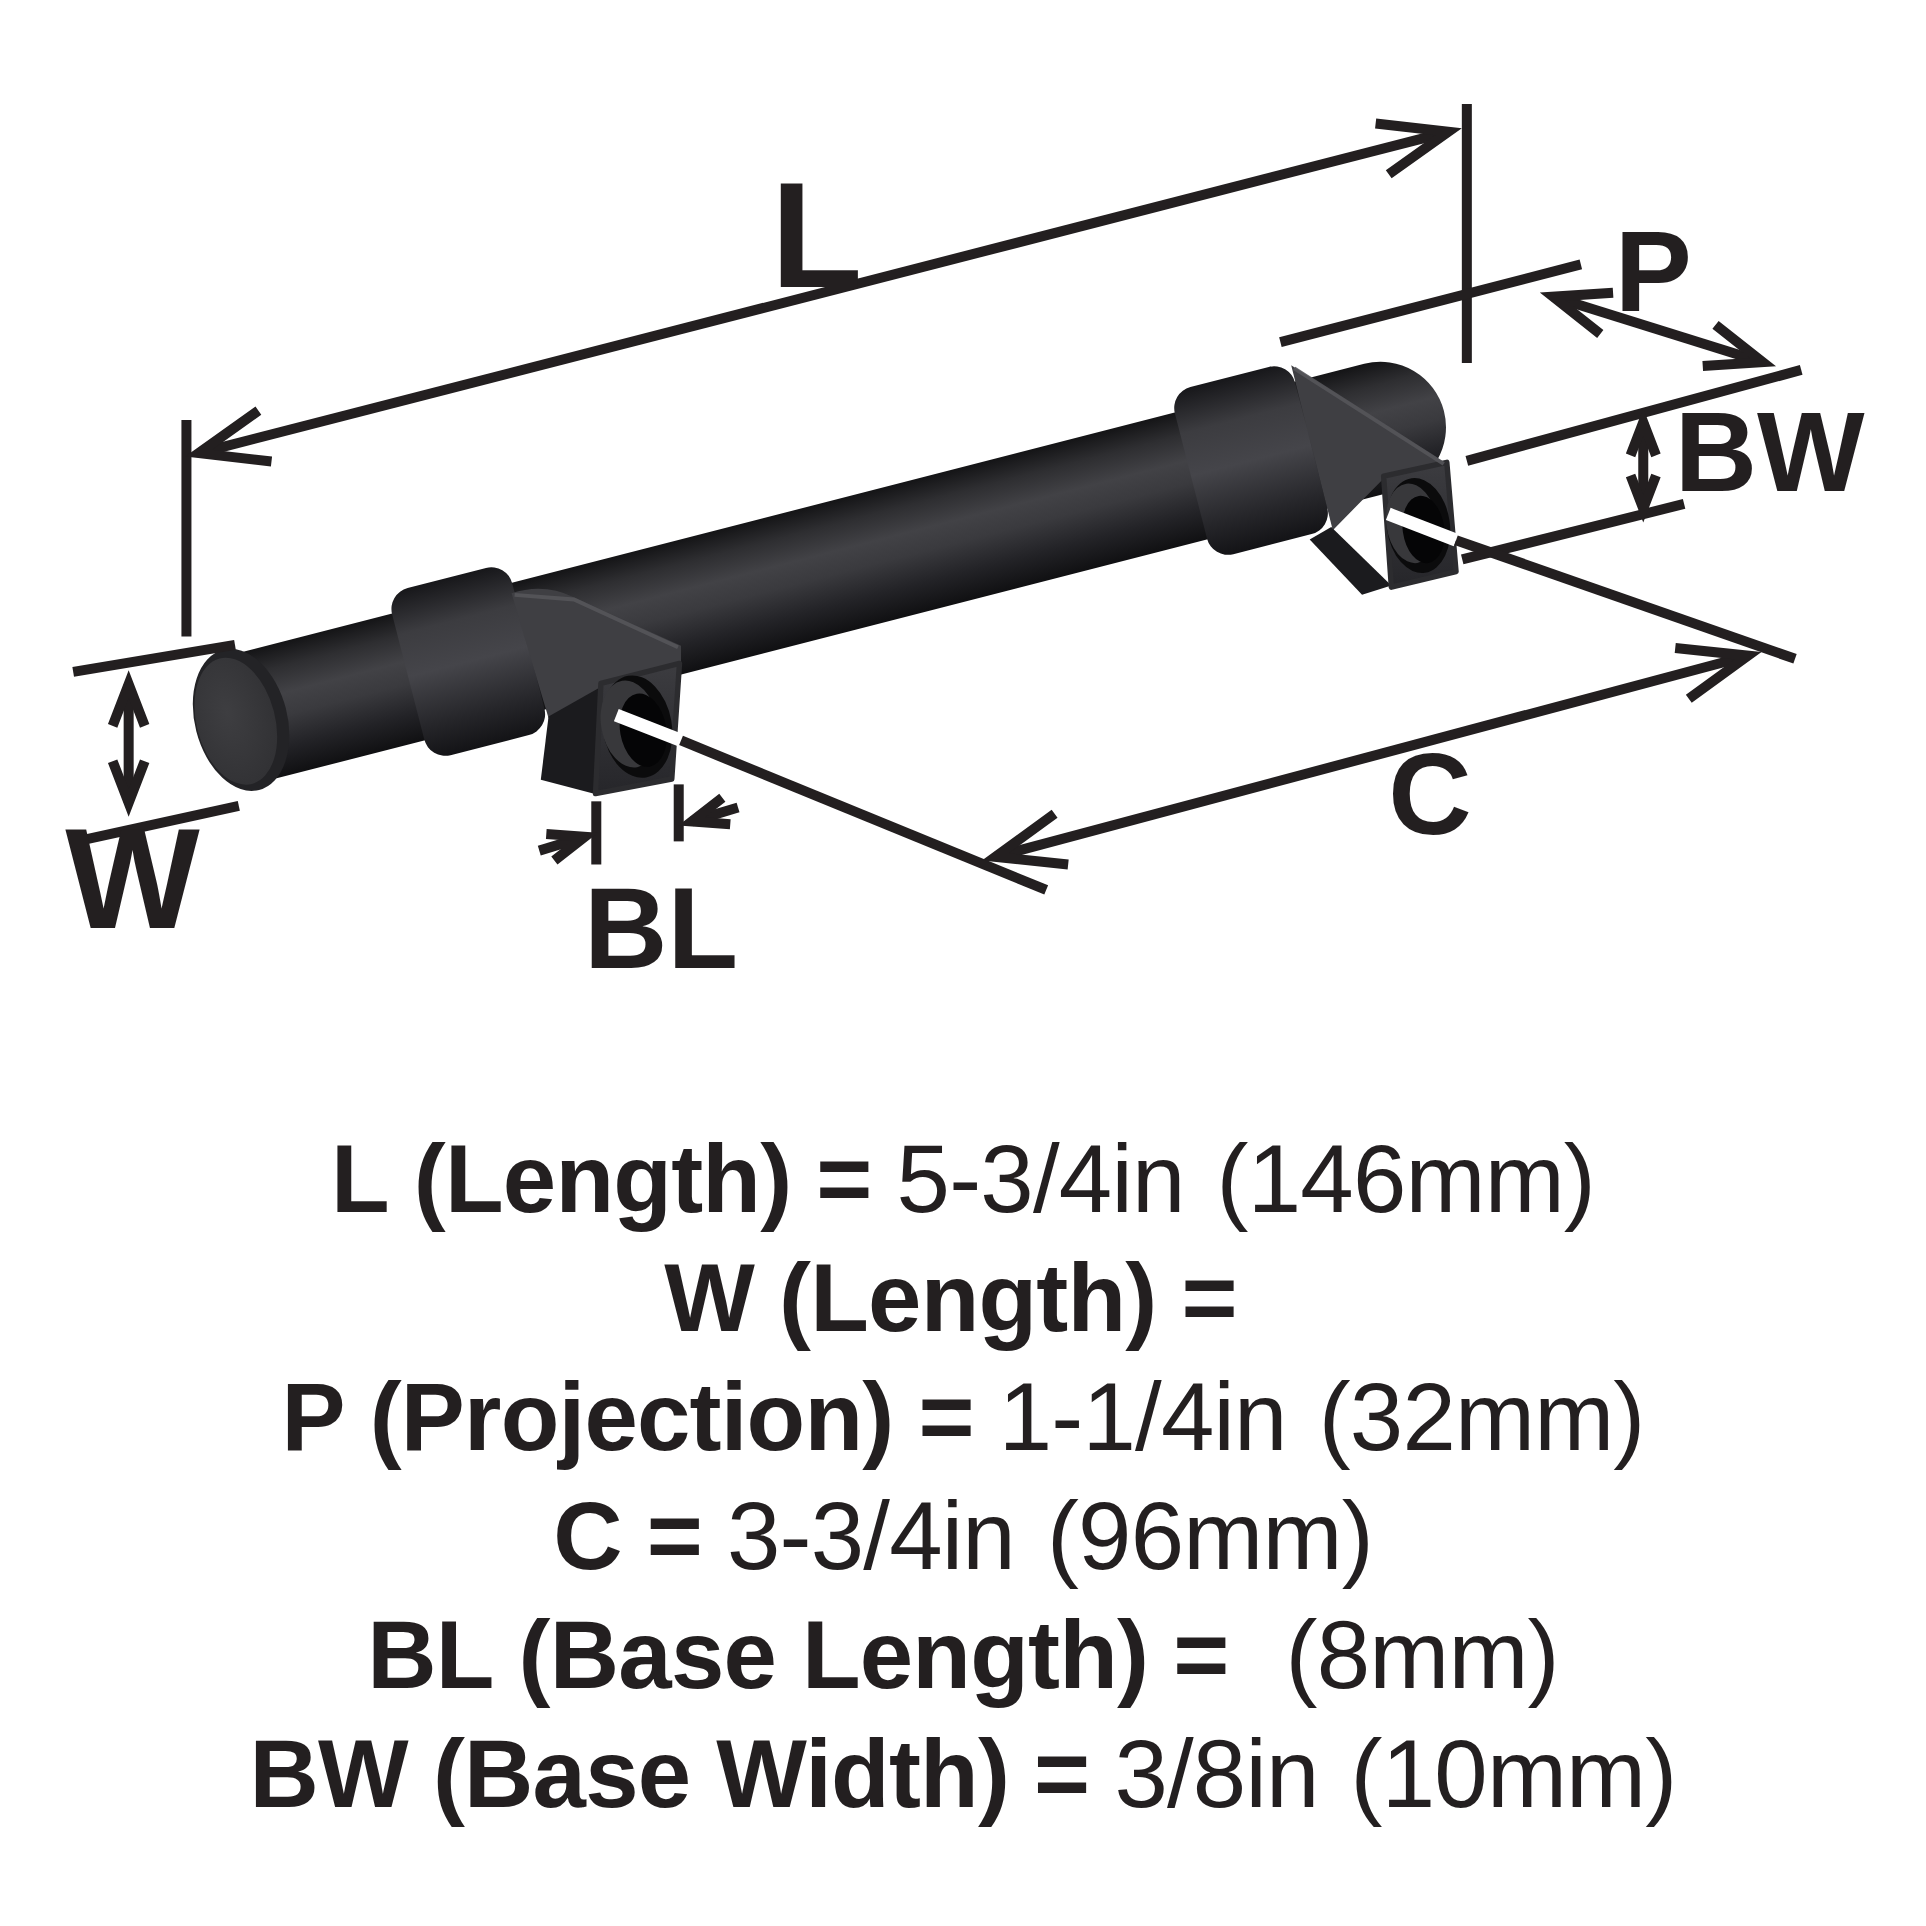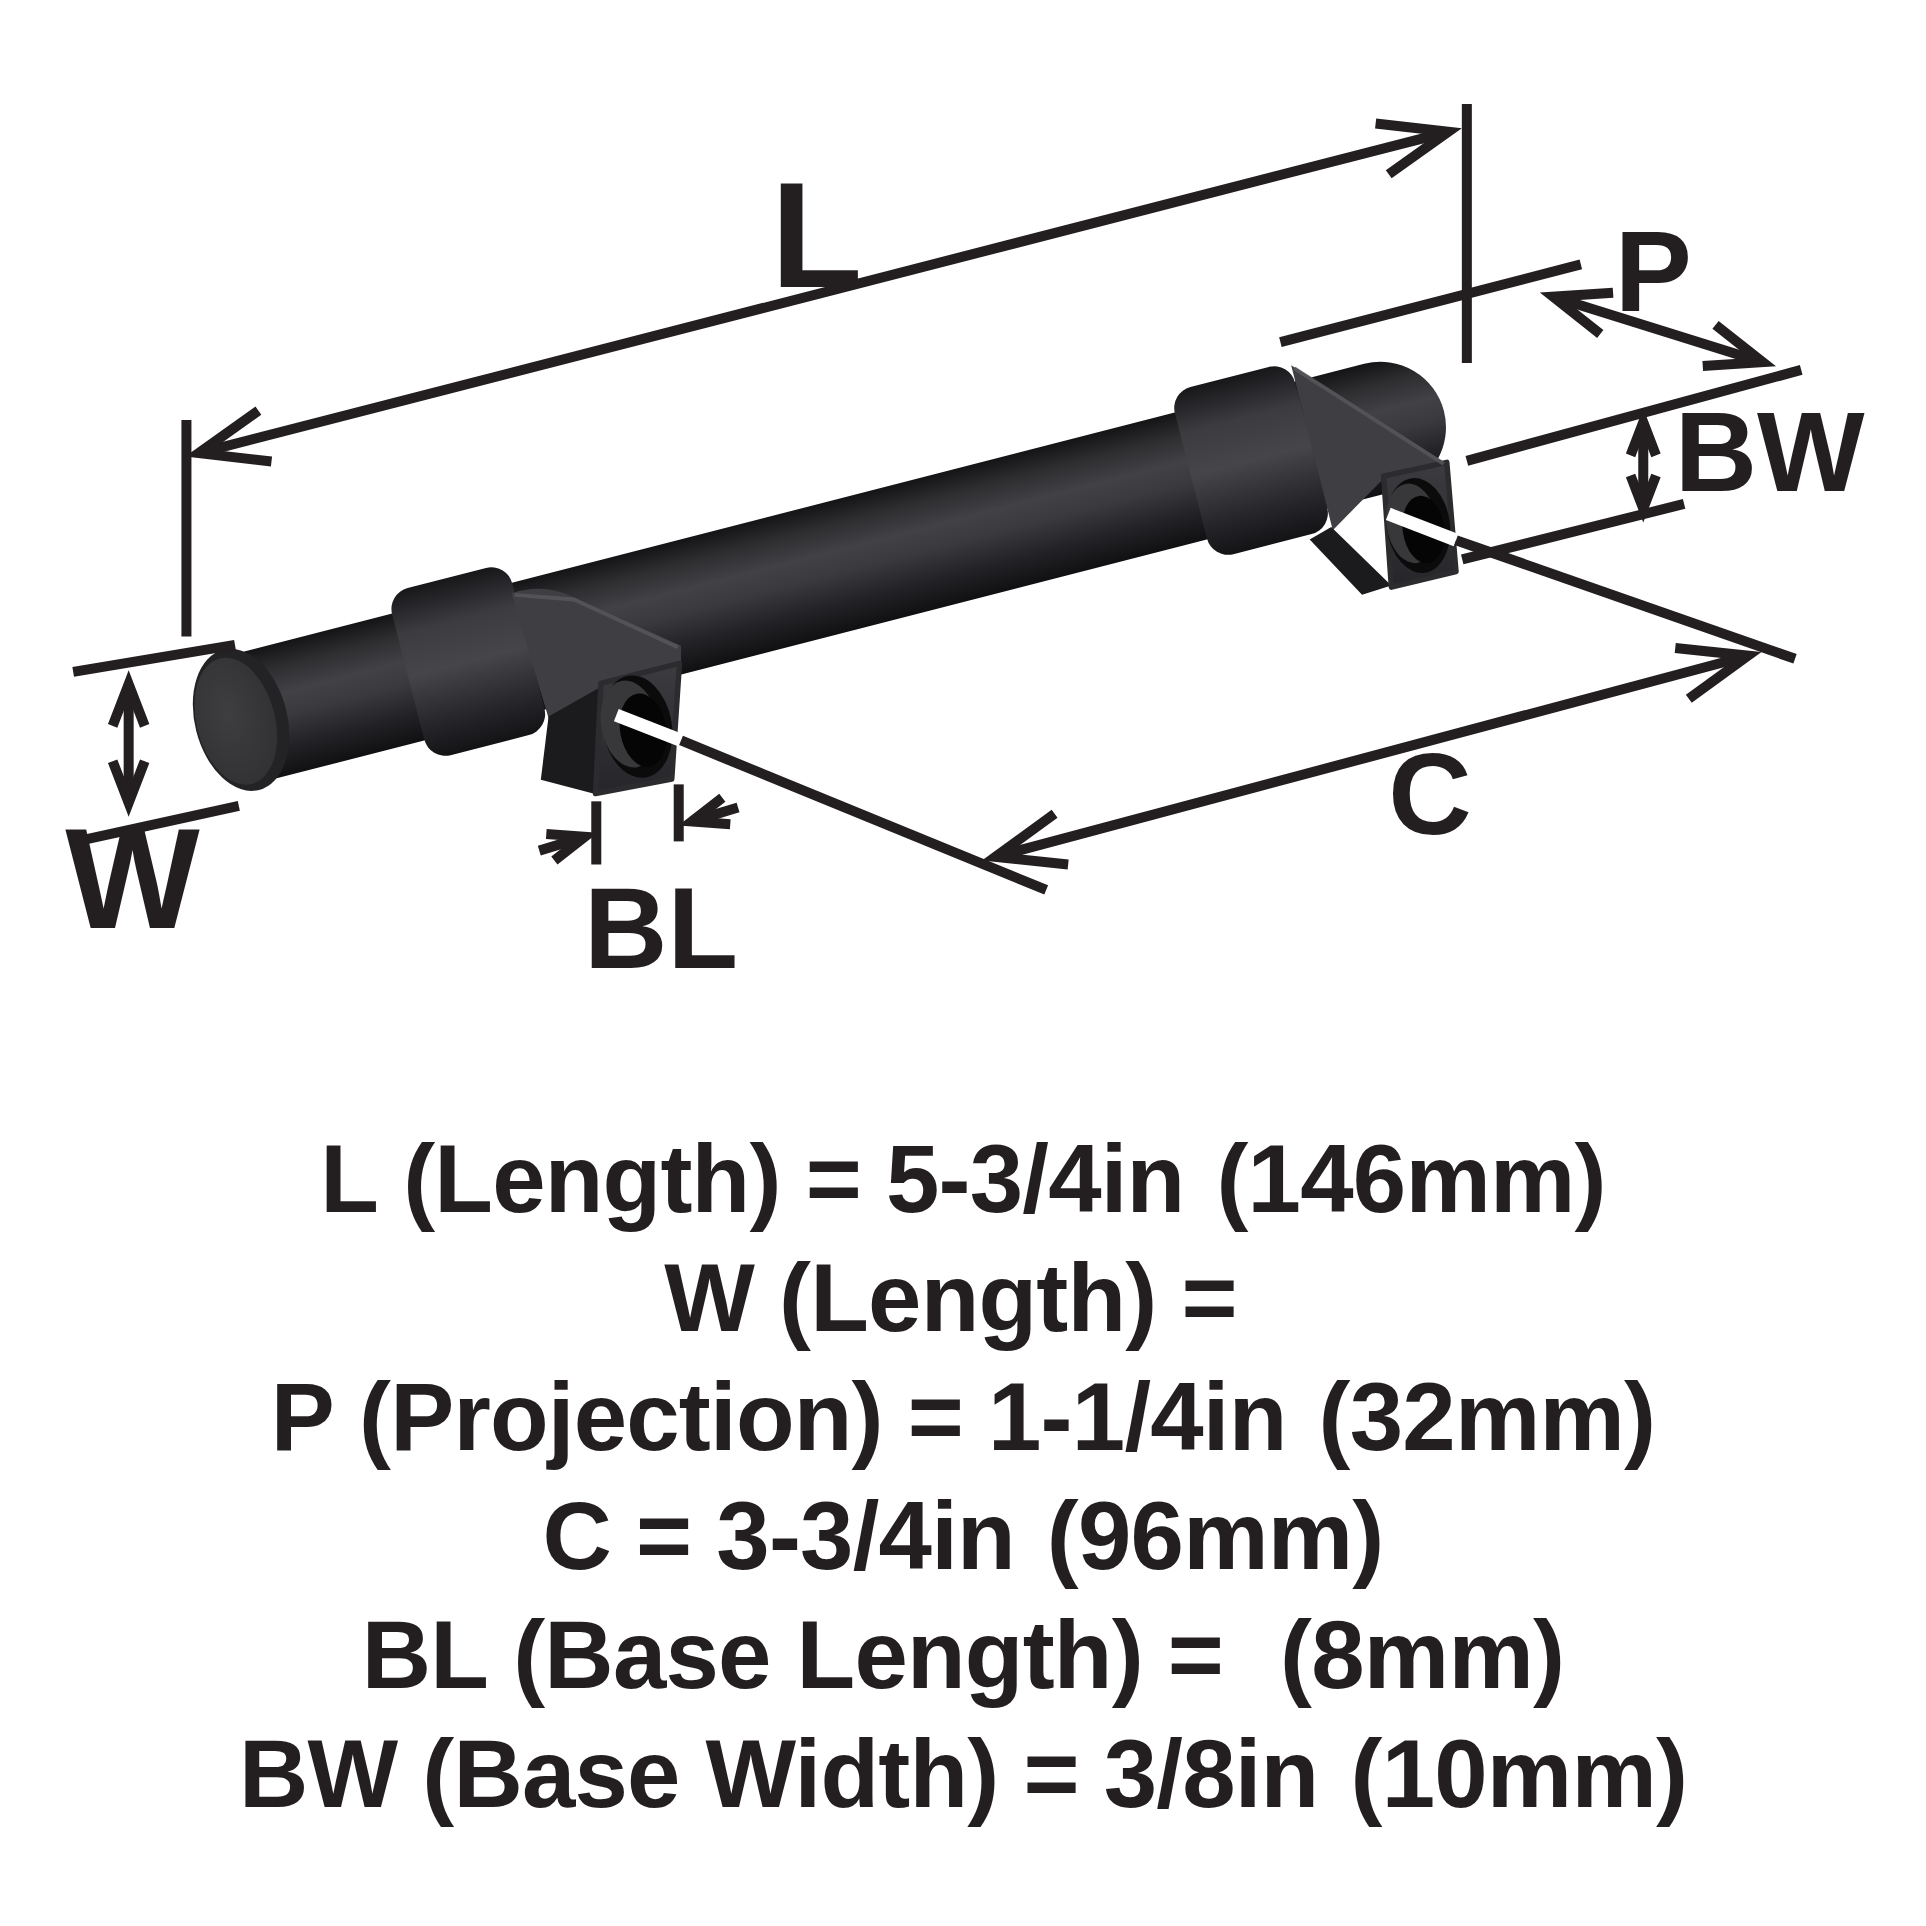--- a/index.html
+++ b/index.html
@@ -17,22 +17,22 @@
     position:absolute;left:0;top:1119px;width:1926px;
     display:flex;flex-direction:column;align-items:center;
   }
   .spec-line{
     height:119px;display:flex;align-items:baseline;white-space:nowrap;
     font-size:96px;line-height:119px;color:#231f20;letter-spacing:-0.8px;
   }
   .spec-line .k{font-weight:bold;margin-right:25px;}
   .spec-line .n{font-weight:bold;margin-right:25px;}
   .spec-line .e{font-weight:bold;margin-right:25px;}
-  .spec-line .v{font-weight:bold;}
-  .spec-line .m{font-weight:bold;margin-left:32px;}
+  .spec-line .v{font-weight:normal;}
+  .spec-line .m{font-weight:normal;margin-left:32px;}
 </style>
 </head>
 <body>
 
 <div class="page">
 
   <svg class="diagram-svg" width="1926" height="1125" viewBox="0 0 2500 1460">
     <defs>
       <linearGradient id="barGrad" x1="0" y1="0" x2="0" y2="1">
         <stop offset="0" stop-color="#141416"></stop>

